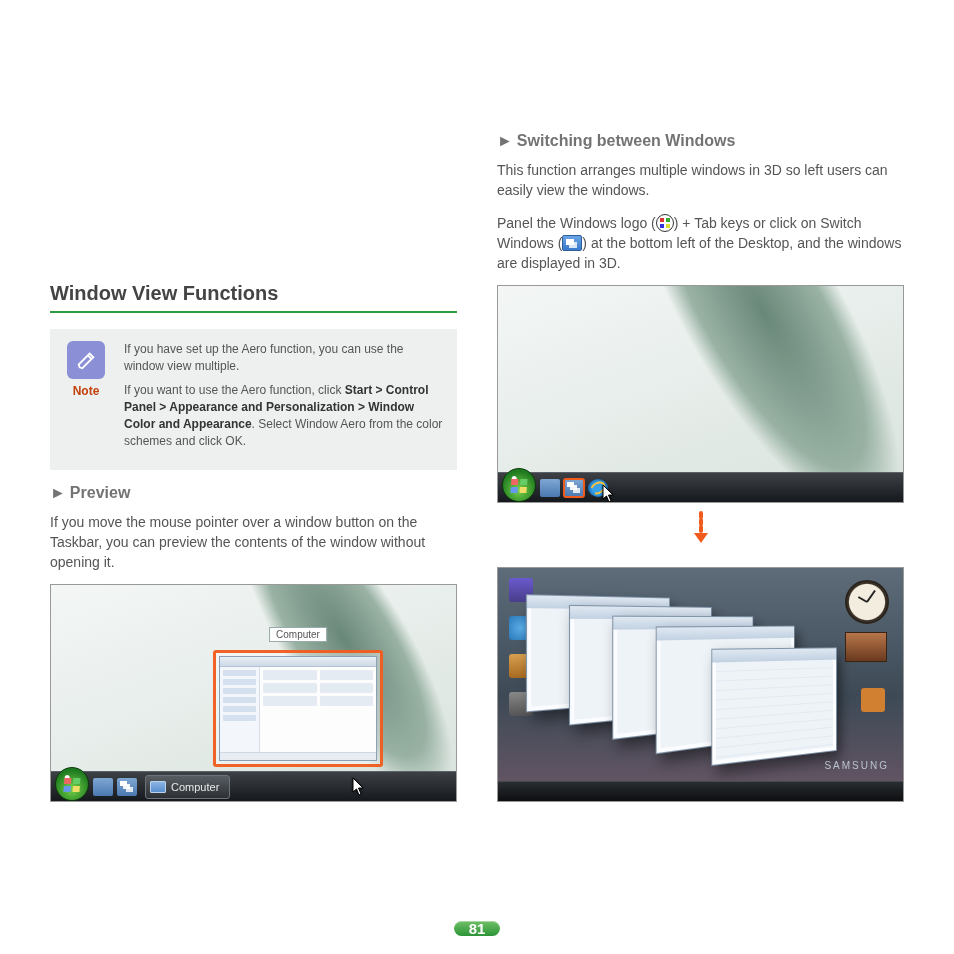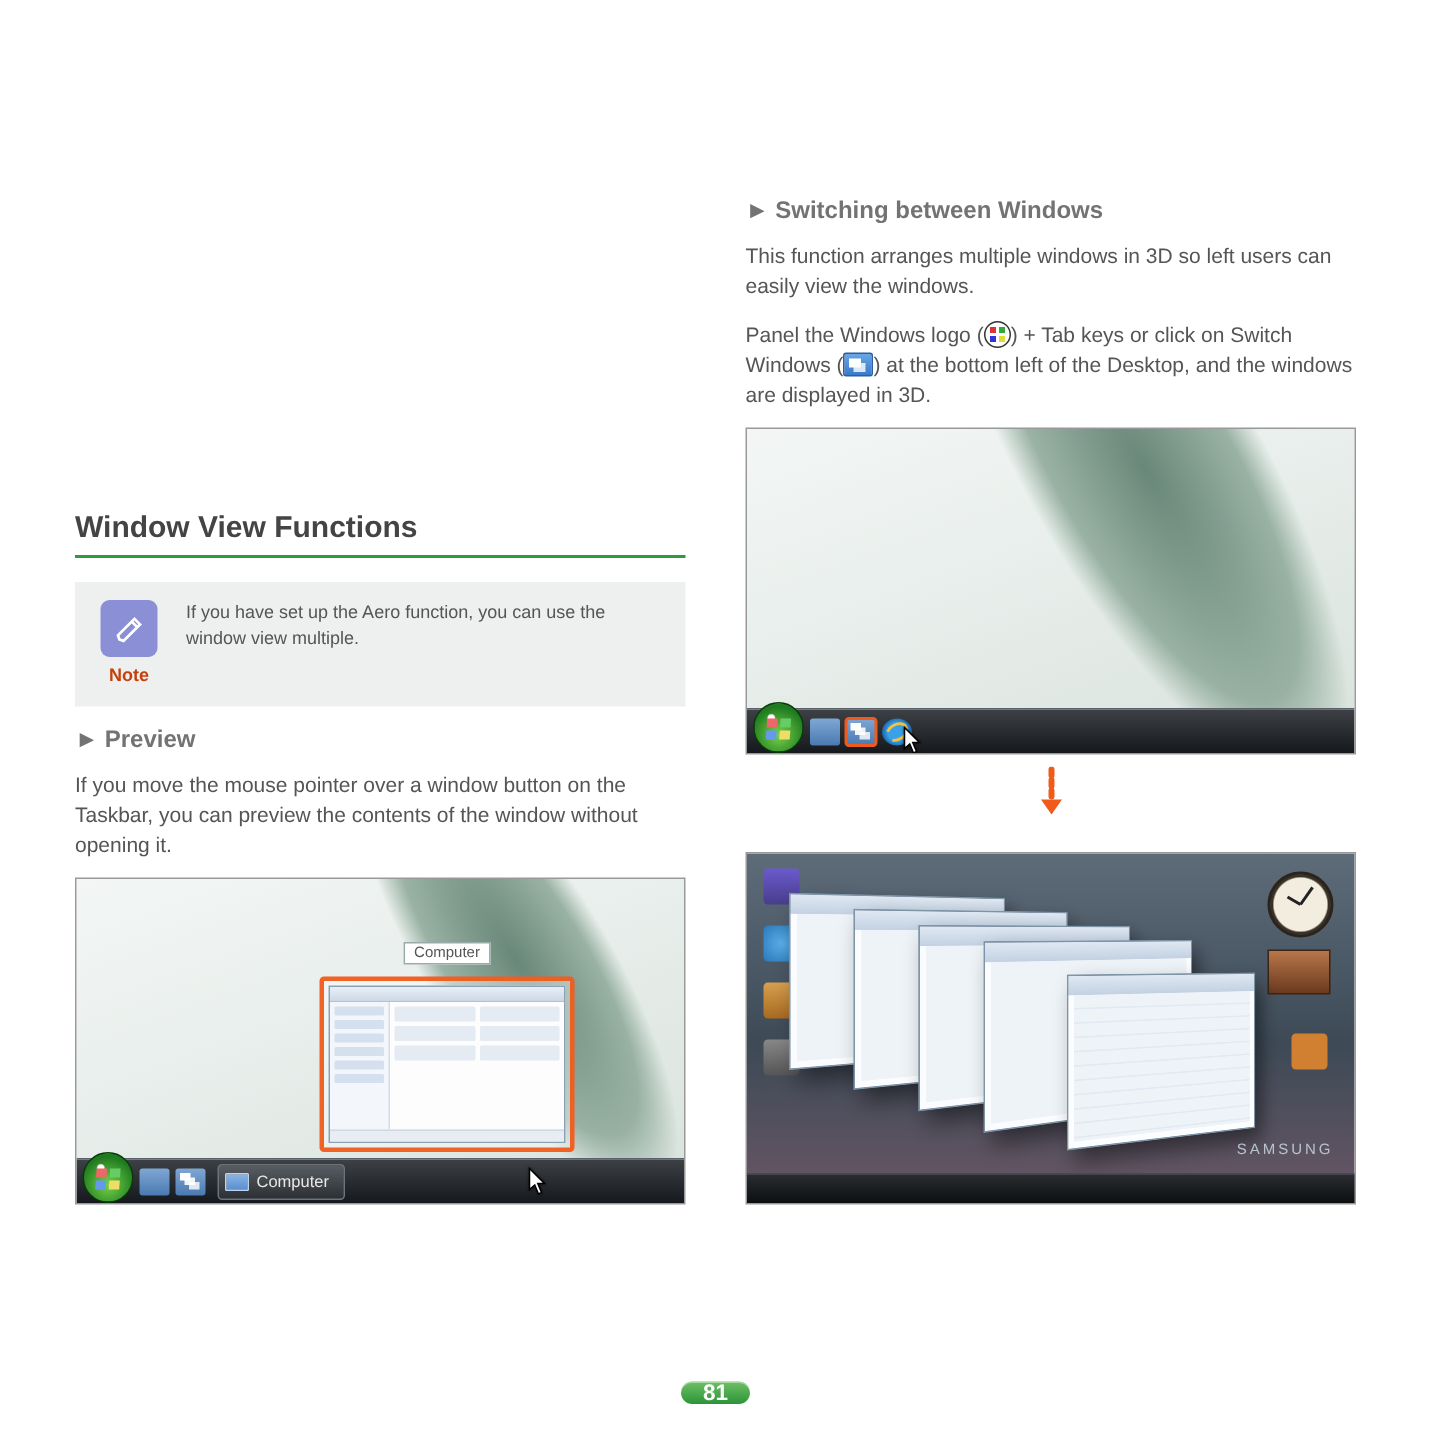--- a/index.html
+++ b/index.html
@@ -351,20 +351,23 @@
       <div class="note-icon-wrap">
         <div class="note-icon">
           <svg viewBox="0 0 24 24">
               <path fill="none" stroke="#fff" stroke-width="2" stroke-linecap="round" d="M4 17l1 3 3 1L20 9l-4-4L4 17z M14 7l3 3"></path>
             </svg>
         </div>
         <div class="note-label">Note</div>
       </div>
       <div class="note-text">
         <p>If you have set up the Aero function, you can use the window view multiple.</p>
+        <p>
+          <span>If you want to use the Aero function, click </span><b>Start &gt; Control Panel &gt; Appearance and Personalization &gt; Window Color and Appearance</b><span>. Select Window Aero from the color schemes and click OK.</span>
+        </p>
       </div>
     </div>
 
     <h2 class="sub-title">
       <span class="arrow-prefix">►</span><span>Preview</span>
     </h2>
     <p class="body">If you move the mouse pointer over a window button on the Taskbar, you can preview the contents of the window without opening it.</p>
 
     <div class="figure fig-preview">
       <div class="leaf"></div>

